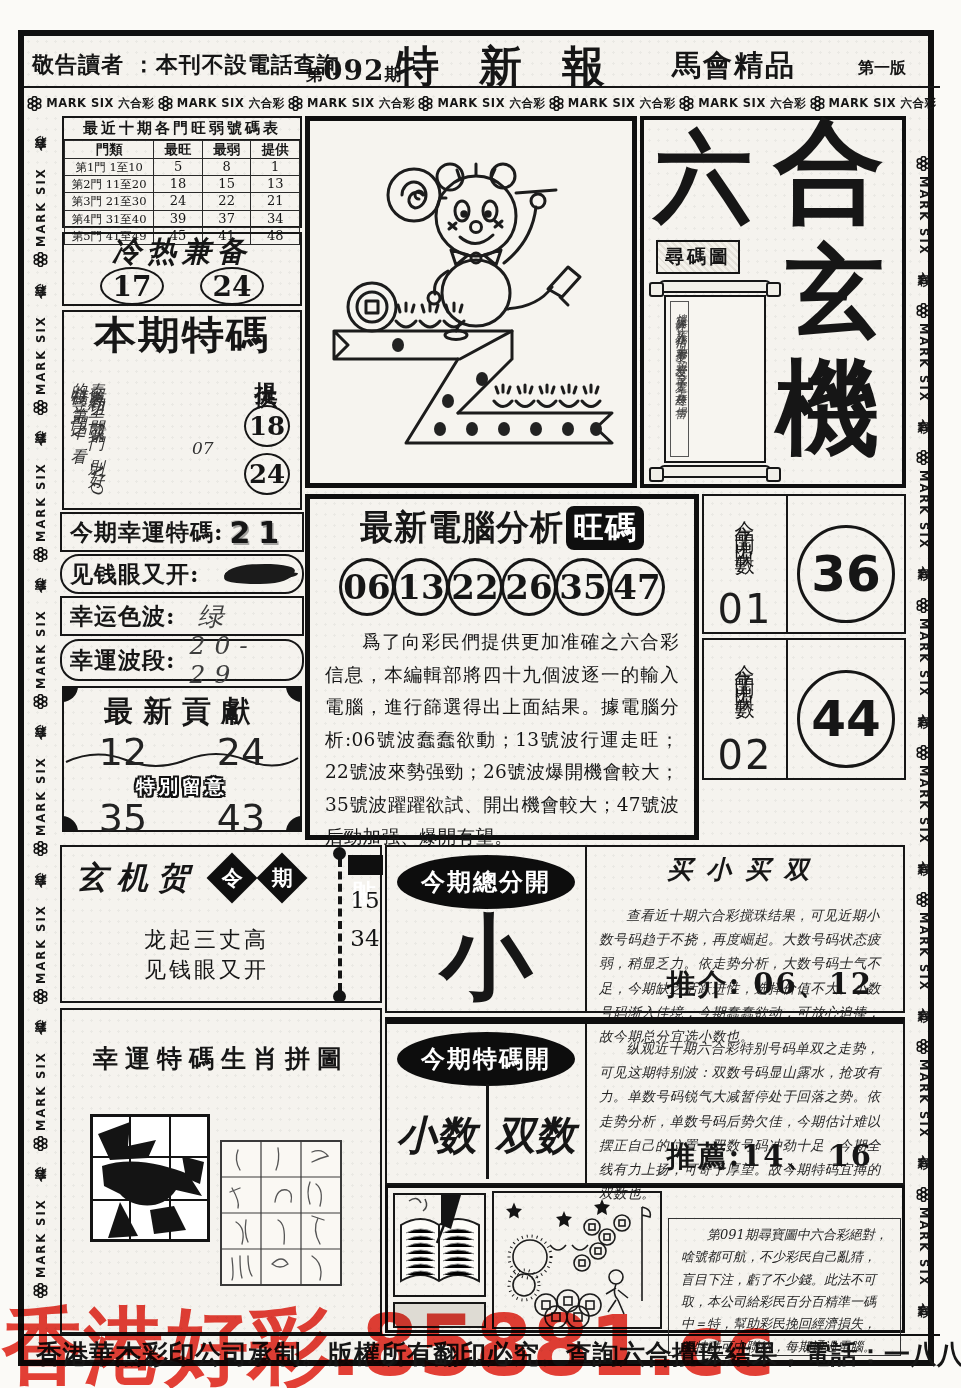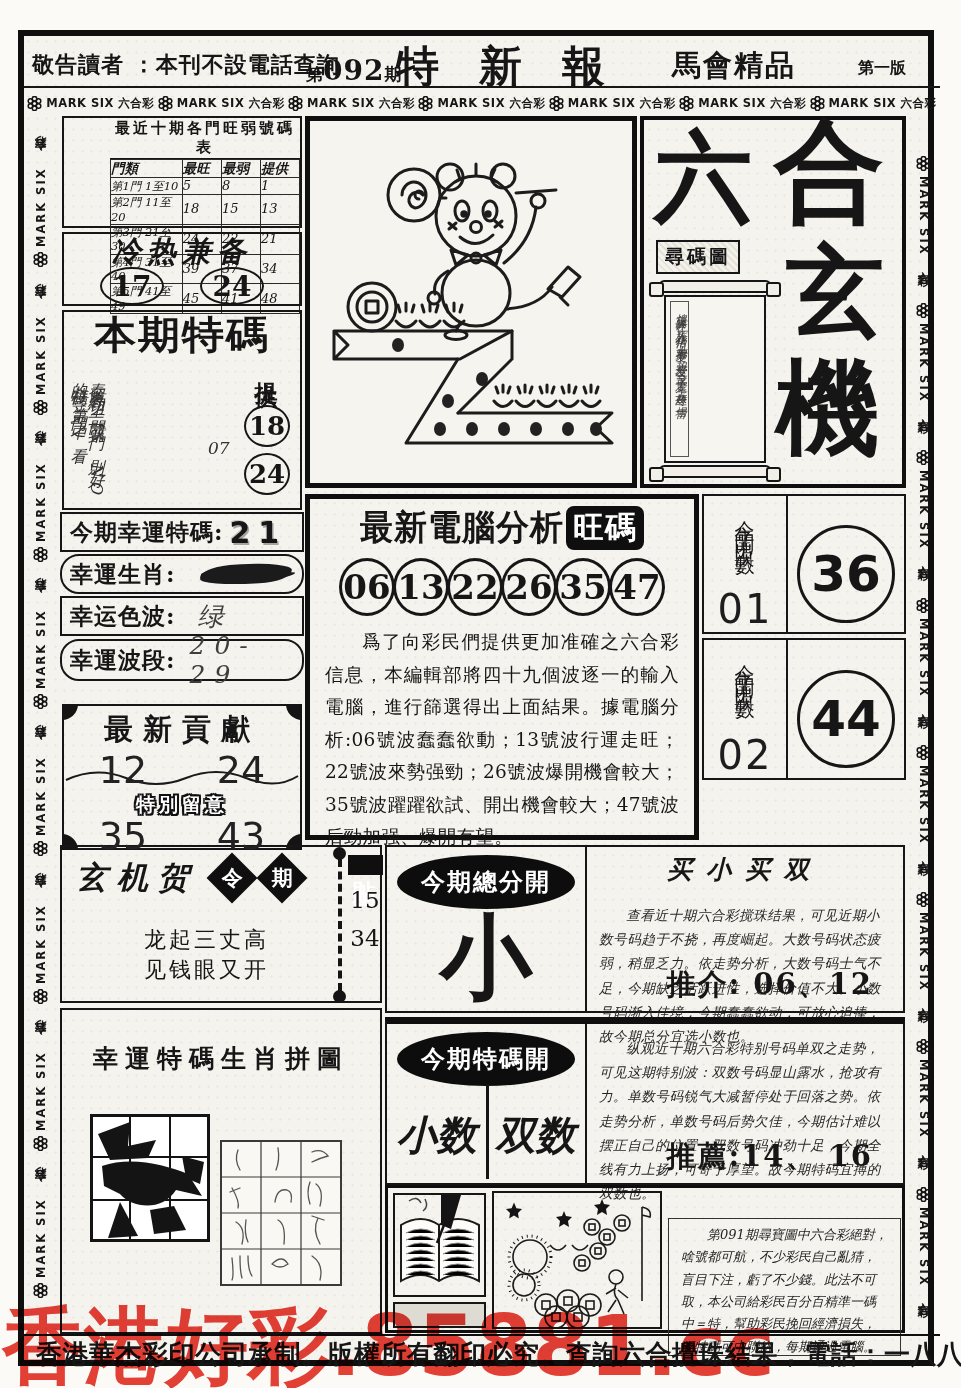--- a/index.html
+++ b/index.html
@@ -32,56 +32,56 @@
   .strip-v{width:34px;display:flex;flex-direction:column;align-items:center;justify-content:space-evenly;}
   .strip-left{left:0;top:84px;height:1214px;transform:rotate(180deg);}
   .strip-right{left:882px;top:84px;height:1214px;}
   .bunit{display:flex;align-items:center;gap:4px;}
   .strip-v .bunit{flex-direction:column;gap:5px;}
   .strip-text{font-family:var(--sans);font-weight:700;font-size:11.5px;letter-spacing:.5px;white-space:nowrap;}
   .strip-v .strip-text{writing-mode:vertical-rl;text-orientation:mixed;letter-spacing:2px;}
   .flower{width:15px;height:15px;flex:none;}
   
   .box{border:2px solid var(--ink);background:transparent;}
-  .hot-table{left:38px;top:80px;width:240px;height:112px;padding-left:46px;}
+  .hot-table{left:38px;top:80px;width:240px;height:112px;}
   .hot-title{font-size:15px;font-weight:700;letter-spacing:3px;text-align:center;
              border-bottom:1.5px solid var(--ink);padding:1px 0;}
   .hot-table table{width:100%;border-collapse:collapse;table-layout:fixed;}
-  .hot-table th,.hot-table td{border:1px solid #2a2a2a;font-size:13px;text-align:left;padding:0;line-height:1.25;font-style:italic;}
+  .hot-table th,.hot-table td{border:1px solid #2a2a2a;font-size:13px;text-align:center;padding:0;line-height:1.25;}
   .hot-table th{font-weight:700;font-size:13.5px;}
   .hot-table td:first-child{font-size:11.5px;}
   .coldhot{left:38px;top:196px;width:240px;height:74px;padding-top:2px;}
   .coldhot-title{font-size:29px;font-weight:900;text-align:center;font-style:italic;letter-spacing:6px;line-height:1.05;}
   .coldhot-nums{display:flex;justify-content:space-evenly;margin-top:1px;}
   .oval{display:inline-flex;align-items:center;justify-content:center;
         width:64px;height:38px;border:2.5px solid var(--ink);border-radius:50%;
         font-size:28px;font-weight:600;font-family:var(--serif);}
   .speccode{left:38px;top:274px;width:240px;height:200px;}
   .speccode-title{font-size:42px;font-weight:900;text-align:center;letter-spacing:2px;line-height:1.1;
                   font-family:var(--sans);transform:scaleY(.92);}
   .spec-cols{position:absolute;left:6px;top:58px;height:132px;writing-mode:vertical-rl;
              font-style:italic;font-size:16px;color:#303030;letter-spacing:4px;line-height:1.1;}
   .spec-cols span{margin:0 6px;}
-  .spec-hint{position:absolute;left:144px;top:126px;font-size:17px;color:#303030;font-style:italic;}
+  .spec-hint{position:absolute;left:128px;top:126px;font-size:17px;color:#303030;font-style:italic;}
   .spec-provide{position:absolute;right:10px;top:52px;display:flex;flex-direction:column;align-items:center;gap:6px;}
   .spec-provide .plabel{writing-mode:vertical-rl;font-size:23px;font-weight:700;letter-spacing:4px;}
   .circ{display:inline-flex;align-items:center;justify-content:center;border:2.5px solid var(--ink);
         border-radius:50%;font-weight:600;}
   .c-sm{width:46px;height:42px;font-size:26px;}
   .lrow{left:36px;top:476px;width:244px;height:40px;border:2px solid var(--ink);
         display:flex;align-items:center;padding:0 8px;gap:6px;}
   .lrow.round{border-radius:19px;}
   .lrow .lab{font-size:23px;font-weight:700;letter-spacing:1px;white-space:nowrap;}
   .distress{font-weight:900;font-size:30px;letter-spacing:8px;font-family:var(--sans);
             text-shadow:1.5px 2px 0 rgba(20,20,20,.35),-1px -1px 0 rgba(20,20,20,.2);}
   .smudge{display:inline-block;width:92px;height:20px;background:#1b1b1b;margin-left:18px;
           border-radius:45% 60% 40% 65%/60% 45% 65% 40%;transform:rotate(-3deg);
           box-shadow:10px 3px 0 -7px #1b1b1b,-7px -3px 0 -8px #1b1b1b;}
   .lightink{color:#3d3d3d;font-style:italic;}
-  .contrib{left:38px;top:668px;width:240px;height:146px;border-radius:8px;position:absolute;
+  .contrib{left:38px;top:650px;width:240px;height:146px;border-radius:8px;position:absolute;
            border:2.5px solid var(--ink);}
   .contrib .cnr{position:absolute;width:16px;height:16px;background:#141414;}
   .cnr.tl{left:-2px;top:-2px;border-radius:0 0 100% 0;}
   .cnr.tr{right:-2px;top:-2px;border-radius:0 0 0 100%;}
   .cnr.bl{left:-2px;bottom:-2px;border-radius:0 100% 0 0;}
   .cnr.br{right:-2px;bottom:-2px;border-radius:100% 0 0 0;}
   .contrib-title{font-size:29px;font-weight:700;letter-spacing:10px;text-align:center;margin-top:4px;}
   .contrib-nums{display:flex;justify-content:space-around;font-family:var(--sans);
                 font-size:38px;font-weight:400;color:#222;margin-top:-2px;position:relative;z-index:1;}
   .wavy{position:absolute;left:0;top:58px;}
@@ -413,21 +413,21 @@
       <span class="circ c-sm">18</span>
       <span class="circ c-sm">24</span>
     </div>
   </div>
 
   <div class="abs lrow" style="top:476px">
     <span class="lab">今期幸運特碼:</span>
     <span class="distress">21</span>
   </div>
   <div class="abs lrow round" style="top:518px">
-    <span class="lab">幸運生肖:</span>
+    <span class="lab">见钱眼又开:</span>
     <span class="smudge"></span>
   </div>
   <div class="abs lrow" style="top:560px">
     <span class="lab">幸运色波:</span>
     <span class="lightink" style="font-size:26px;margin-left:16px">绿</span>
   </div>
   <div class="abs lrow round" style="top:603px;height:42px">
     <span class="lab">幸運波段:</span>
     <span class="lightink" style="font-size:25px;letter-spacing:9px;margin-left:8px">20-29</span>
   </div>

